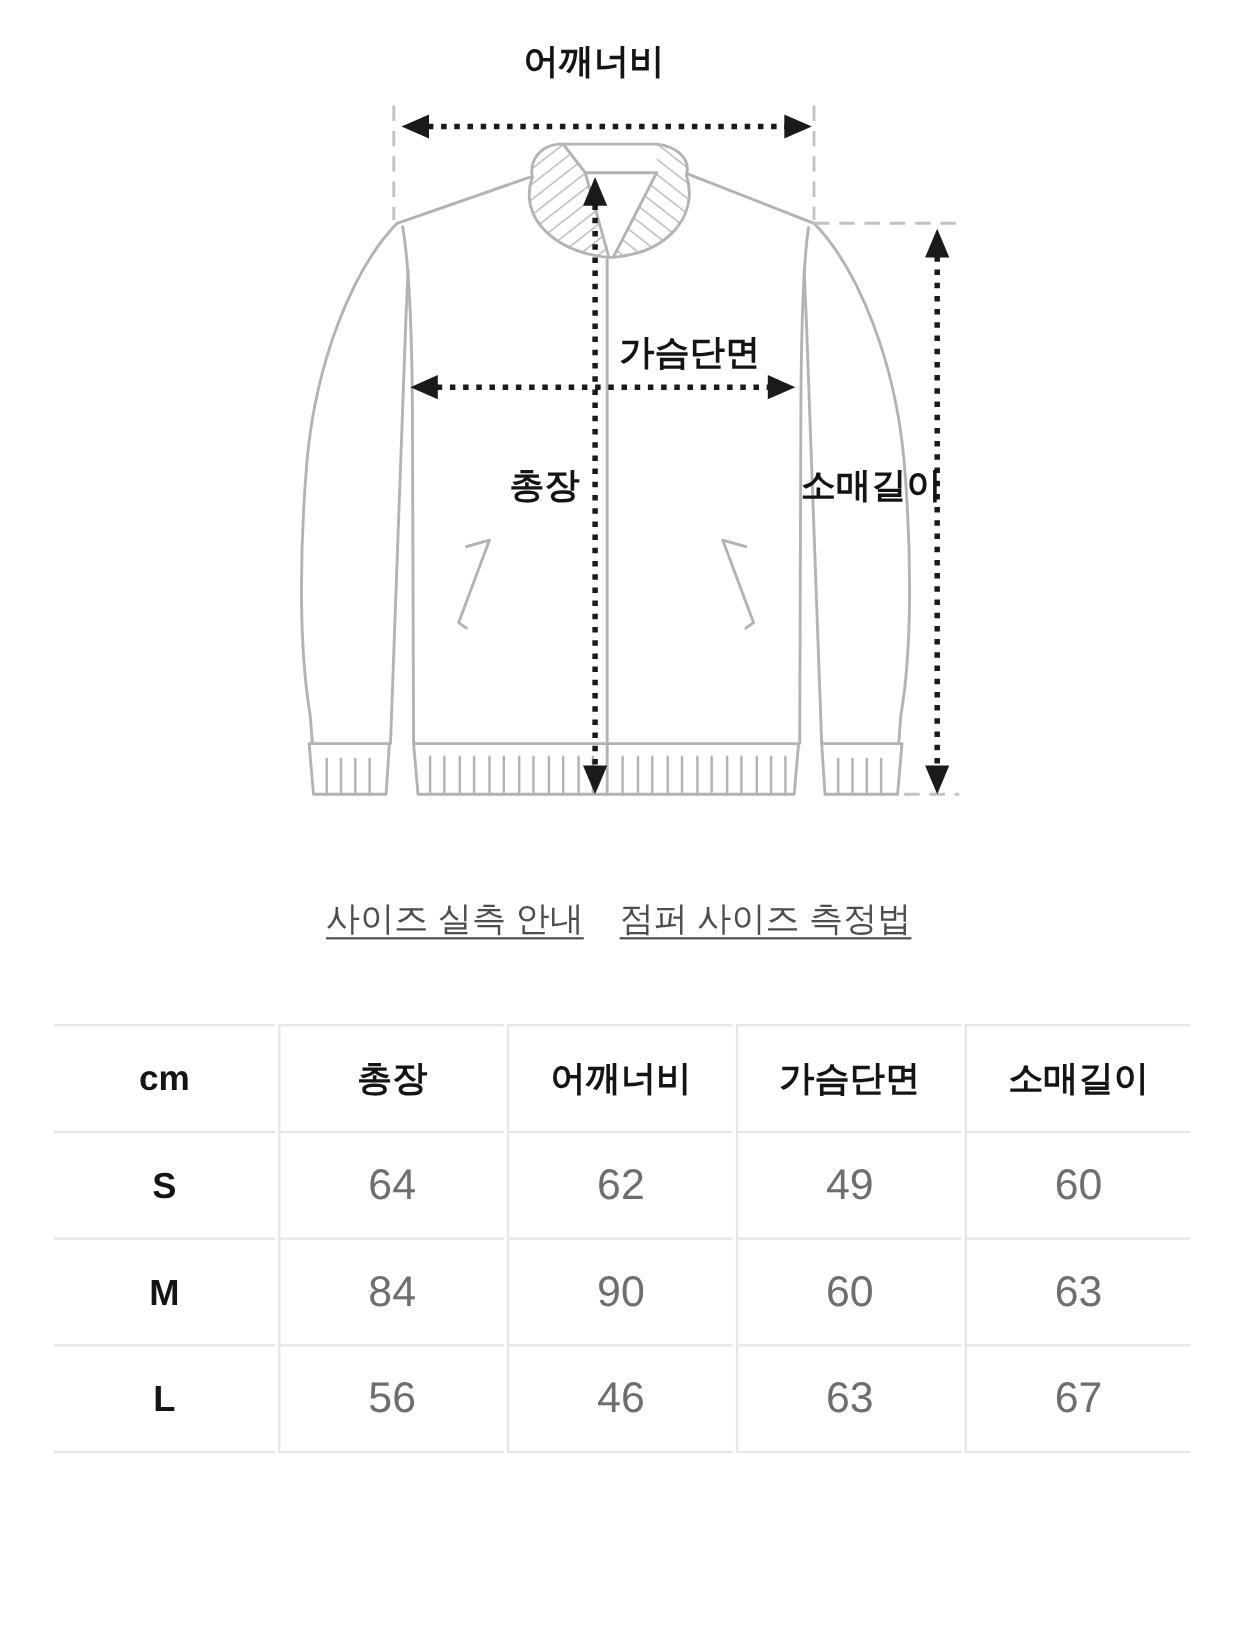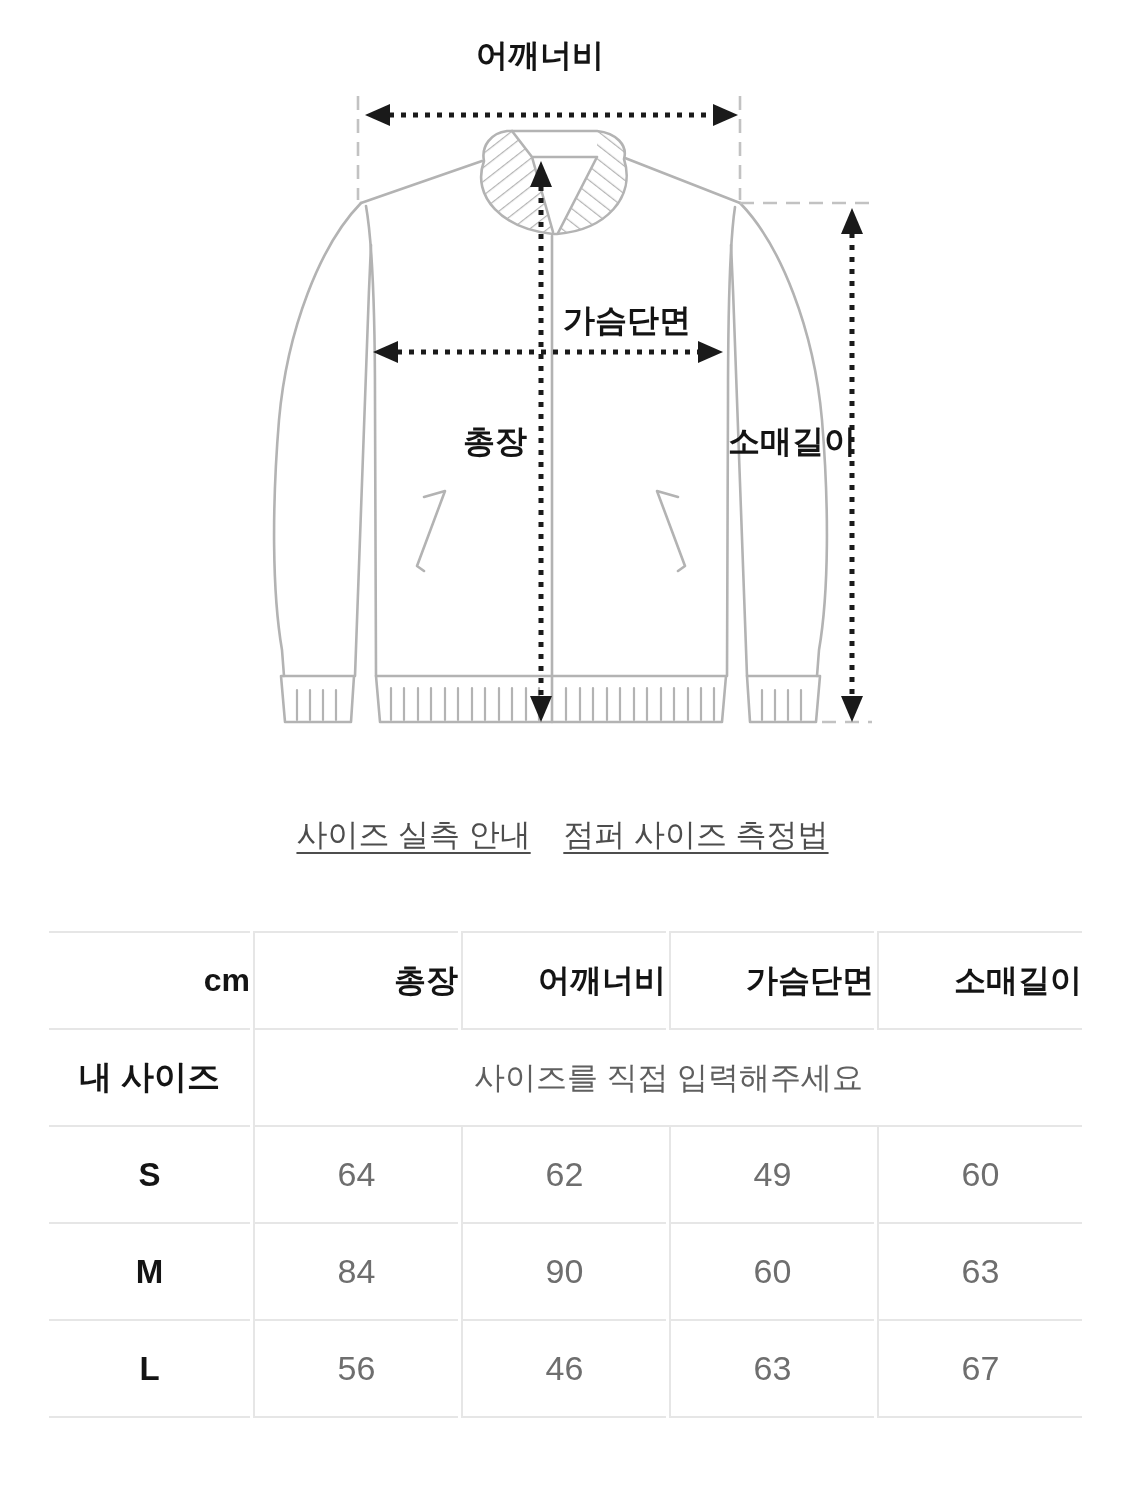--- a/index.html
+++ b/index.html
@@ -41,29 +41,28 @@
     text-align:center;
     vertical-align:middle;
     border-bottom:2px solid #e6e6e6;
     font-weight:normal;
   }
   .size-table thead th{
     border-top:2px solid #e6e6e6;
     font-size:32px;
     font-weight:700;
     color:#141414;
-    text-align:right;
   }
   .size-table td.row-label{
     font-size:33px;
     font-weight:700;
     color:#141414;
   }
   .size-table td.cell-value{
-    font-size:34px;
+    font-size:39px;
     color:#6e6e6e;
     border-left:2px solid #e6e6e6;
   }
   .size-table th.col-sep{border-left:2px solid #e6e6e6;}
   .size-table td.my-size-input{
     font-size:31px;
     color:#5f5f5f;
     border-left:2px solid #e6e6e6;
     cursor:pointer;
   }
@@ -178,24 +177,20 @@
     <tr>
       <th>cm</th>
       <th class="col-sep">총장</th>
       <th class="col-sep">어깨너비</th>
       <th class="col-sep">가슴단면</th>
       <th class="col-sep">소매길이</th>
     </tr>
   </thead>
   <tbody>
     <tr>
-      <td class="row-label">내 사이즈</td>
-      <td class="my-size-input" colspan="4">사이즈를 직접 입력해주세요</td>
-    </tr>
-    <tr>
       <td class="row-label">S</td>
       <td class="cell-value">64</td>
       <td class="cell-value">62</td>
       <td class="cell-value">49</td>
       <td class="cell-value">60</td>
     </tr>
     <tr>
       <td class="row-label">M</td>
       <td class="cell-value">84</td>
       <td class="cell-value">90</td>

